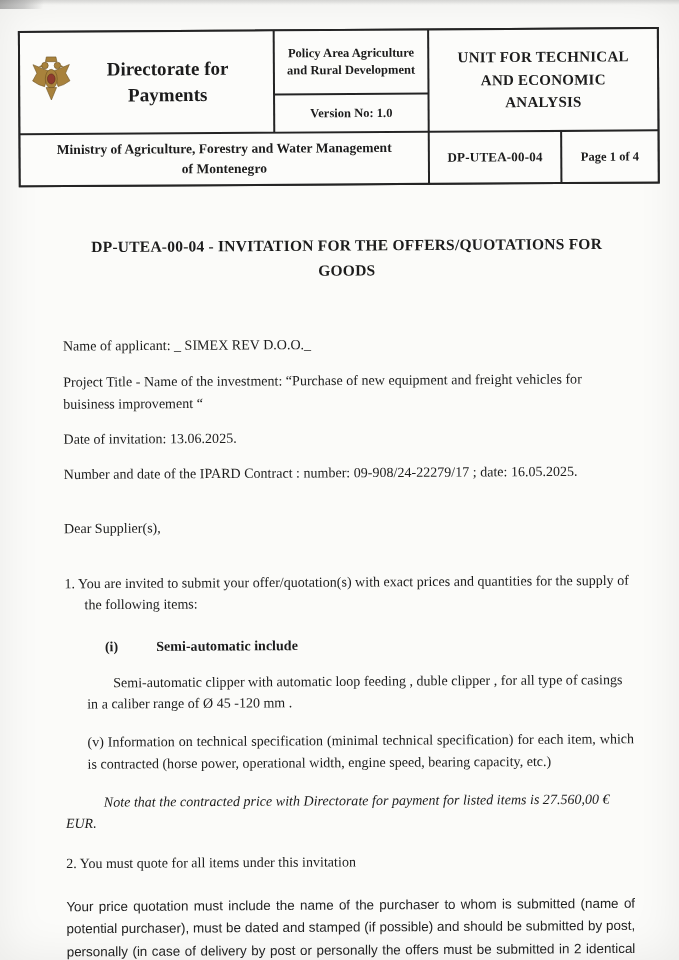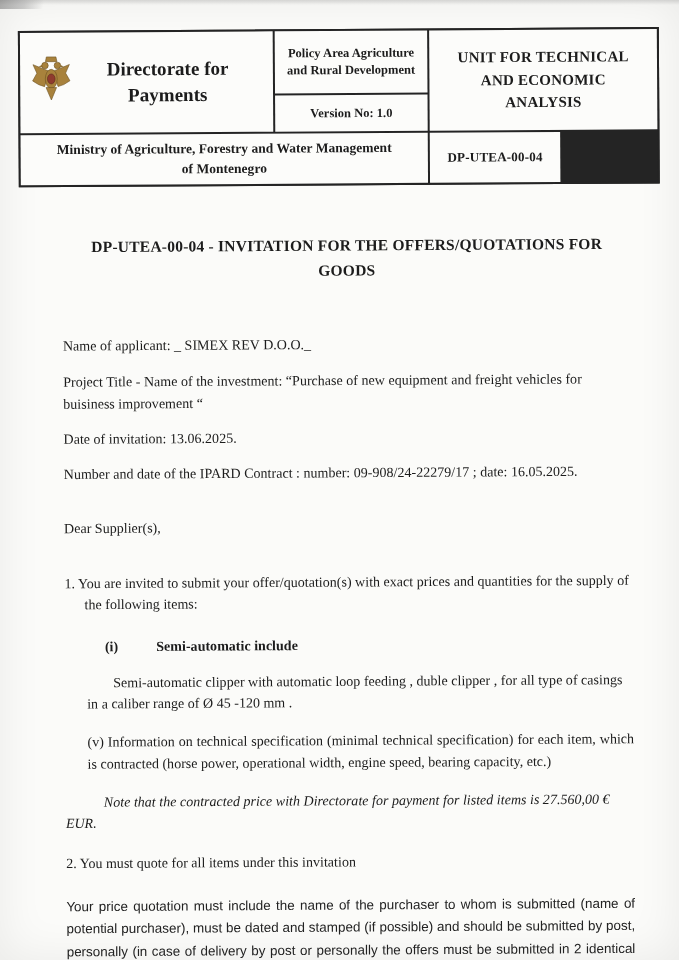--- a/index.html
+++ b/index.html
@@ -186,20 +186,21 @@
 
       <div class="cell-mid">
         <div class="policy-area">Policy Area Agriculture and Rural Development</div>
         <div class="version-no">Version No: 1.0</div>
       </div>
 
       <div class="cell cell-unit">UNIT FOR TECHNICAL AND ECONOMIC ANALYSIS</div>
 
       <div class="cell cell-ministry">Ministry of Agriculture, Forestry and Water Management of Montenegro</div>
       <div class="cell cell-code">DP-UTEA-00-04</div>
+      <div class="cell cell-page">Page 1 of 4</div>
     </div>
 
     <div class="doc-body">
 
       <p class="doc-title">
         <span>DP-UTEA-00-04 - INVITATION FOR THE OFFERS/QUOTATIONS FOR</span>
         <span>GOODS</span>
       </p>
 
       <p class="p-applicant">Name of applicant: _ SIMEX REV D.O.O._</p>

